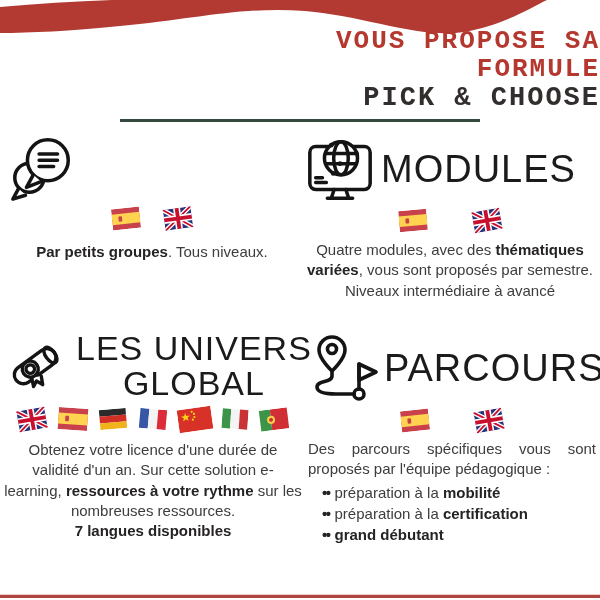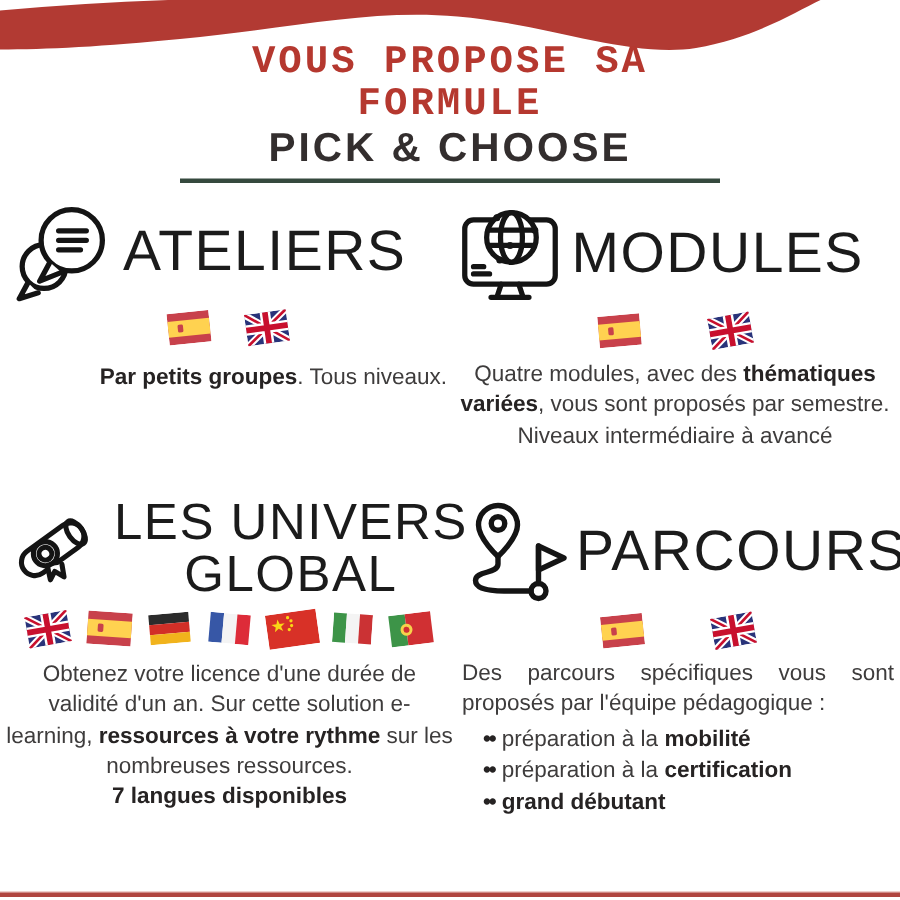--- a/index.html
+++ b/index.html
@@ -6,24 +6,24 @@
   body{
     width:600px;height:600px;position:relative;overflow:hidden;
     background:#ffffff;font-family:"Liberation Sans",sans-serif;
   }
   
   .wave{position:absolute;top:0;left:0;}
   
   .bottom-rule{position:absolute;left:0;right:0;bottom:2px;height:3px;
     background:#b0453f;border-top:1px solid #eed0cd;}
   
-  .header{position:absolute;top:27px;left:0;width:600px;text-align:center;}
+  .header{position:absolute;top:27px;left:0;width:600px;text-align:right;}
   .h-red{font-family:"Liberation Mono",monospace;font-weight:700;font-size:26px;
     line-height:28px;letter-spacing:2px;color:#b5382f;}
-  .h-dark{font-family:Liberation Sans, sans-serif;font-weight:700;font-size:27px;
+  .h-dark{font-family:Liberation Mono, monospace;font-weight:700;font-size:27px;
     line-height:29px;letter-spacing:2px;color:#332e2e;margin-top:1px;}
   .underline{width:360px;height:3px;background:#35493e;margin:6px auto 0;}
   
   .section{position:absolute;}
   #sec-ateliers{left:6px;top:133px;width:292px;}
   #sec-modules{left:303px;top:133px;width:294px;}
   #sec-global{left:4px;top:331px;width:298px;}
   #sec-parcours{left:308px;top:331px;width:288px;}
   .sec-head{display:flex;align-items:center;}
   .sec-icon{flex:0 0 auto;line-height:0;}
@@ -31,21 +31,21 @@
     white-space:nowrap;margin-left:4px;}
   .title-2line{margin-left:2px;text-align:center;line-height:1.04;}
   .title-2line .sec-title{margin:0;font-size:34px;}
   .flag-row{display:flex;justify-content:center;align-items:center;margin-top:5px;}
   .flag{line-height:0;}
   .gap22{gap:24px;} .gap42{gap:46px;}
   .flag-row-7{display:flex;justify-content:space-between;align-items:center;
     width:272px;margin:6px auto 0;}
   .p{font-size:15px;line-height:1.36;color:#3e3c3c;text-align:center;margin-top:9px;}
   .p .b,.b{font-weight:700;color:#262323;}
-  .p2{margin-top:13px;text-align:right;}
+  .p2{margin-top:13px;}
   .p-just{font-size:15px;line-height:1.36;color:#3e3c3c;text-align:justify;margin-top:8px;}
   .bullets{margin:2px 0 0 14px;}
   .bullet{display:flex;gap:5px;font-size:15px;line-height:1.4;color:#3e3c3c;}
   .marker{font-weight:700;color:#262323;letter-spacing:-1.5px;flex:0 0 auto;}
   svg.icon{stroke:#141414;fill:none;stroke-width:3.6;stroke-linecap:round;stroke-linejoin:round;}
 </style>
 </head>
 <body>
 
 <svg class="wave" width="600" height="60" viewBox="0 0 600 60">
@@ -63,21 +63,20 @@
   <div class="sec-head">
     <span class="sec-icon">
       <svg class="icon" width="72" height="70" viewBox="0 0 72 72">
         <circle cx="23" cy="46" r="15"></circle>
         <path d="M12 57 l-6 11 13 -4" fill="#ffffff"></path>
         <circle cx="42" cy="28" r="21" fill="#ffffff"></circle>
         <path d="M27 43 l-7 13 15 -6" fill="#ffffff"></path>
         <path d="M33 21.5 h19 M33 28 h19 M33 34.5 h15"></path>
       </svg>
     </span>
-    <span class="sec-title">ATELIERS</span>
   </div>
   <div class="flag-row gap22">
     <span class="flag" style="transform:rotate(-6deg)">
       <svg width="28" height="21" viewBox="0 0 28 21">
           <rect width="28" height="21" fill="#c8414b"></rect>
           <rect y="5.2" width="28" height="10.6" fill="#ffd250"></rect>
           <rect x="6.5" y="7.8" width="3.6" height="5.2" rx="1" fill="#c8414b"></rect>
         </svg>
     </span>
     <span class="flag" style="transform:rotate(-8deg)">

